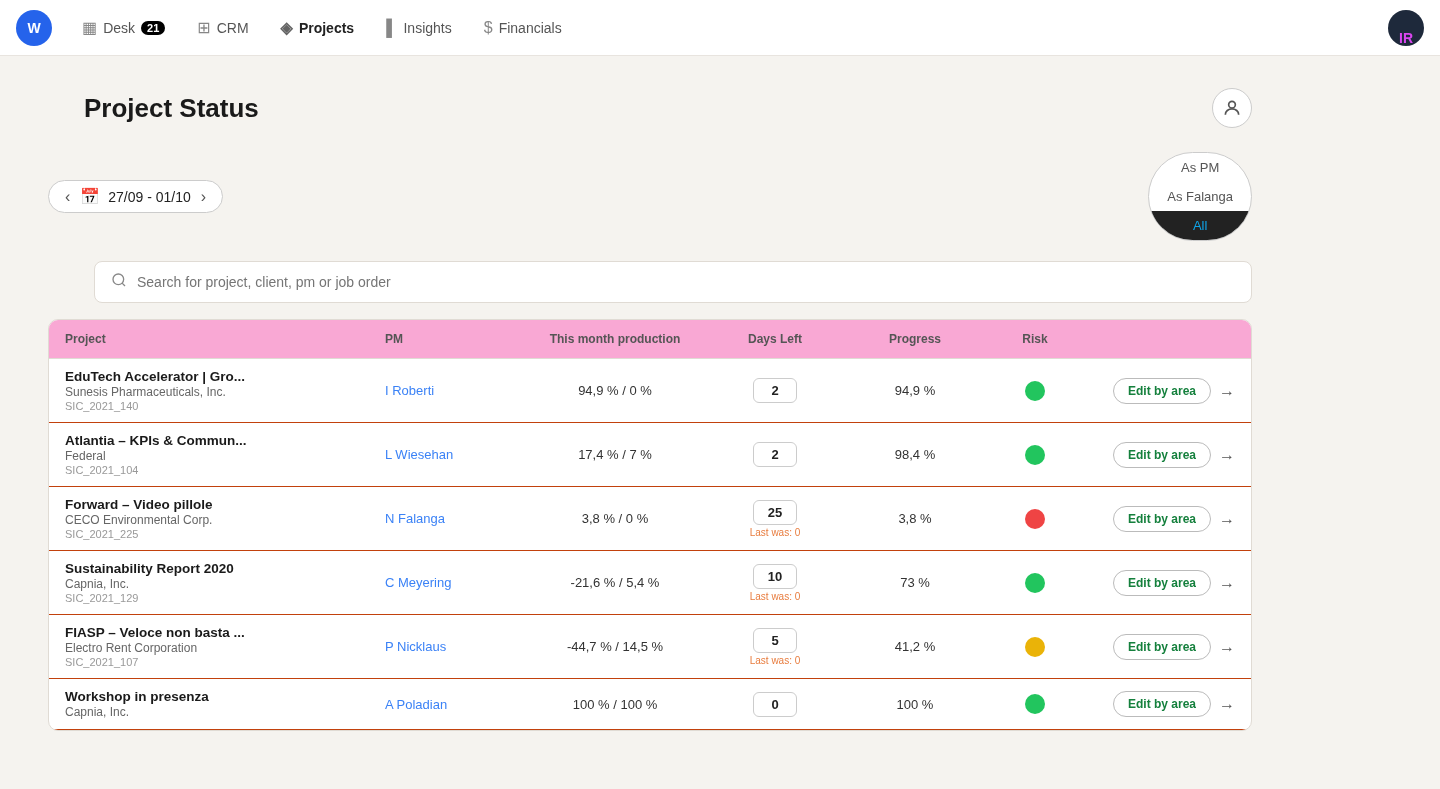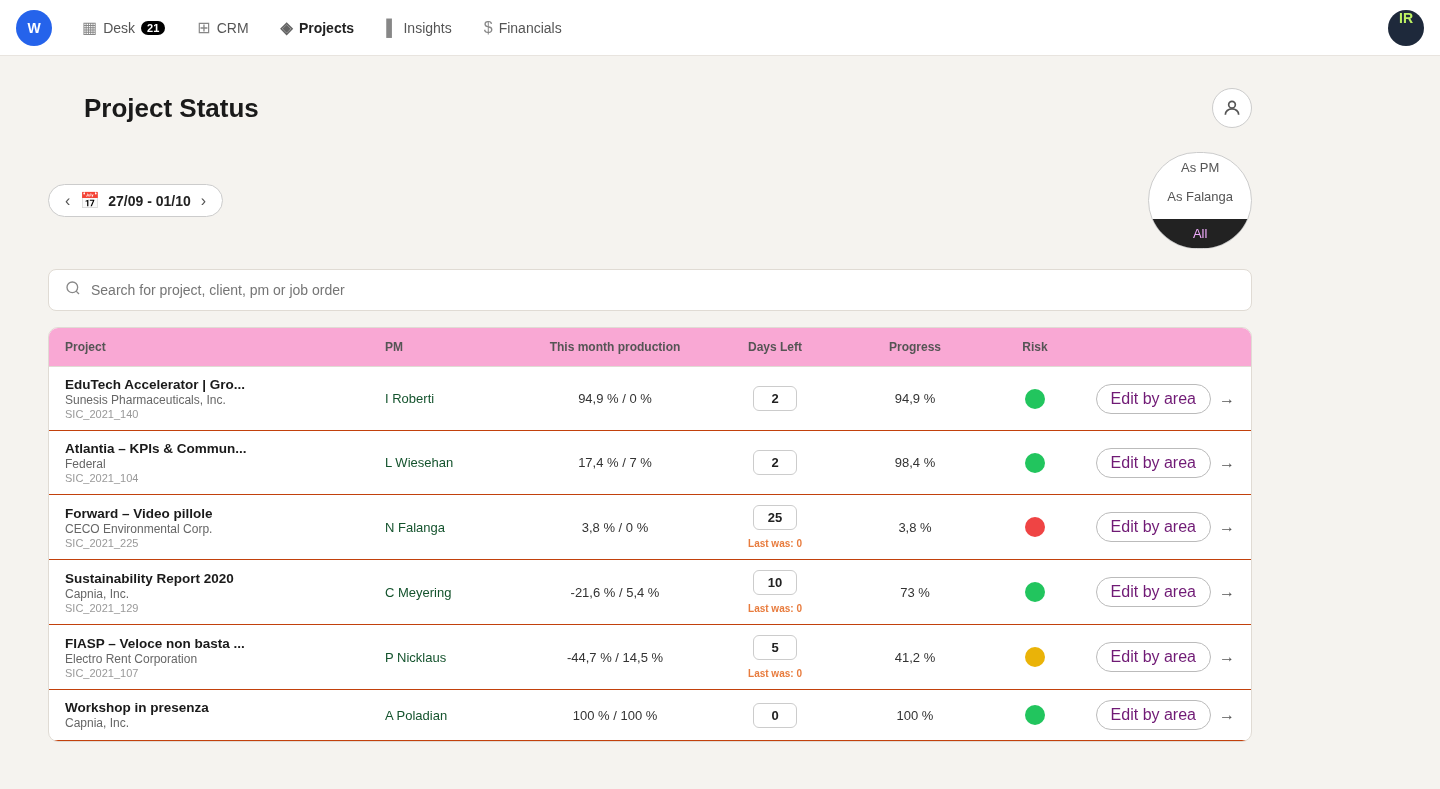--- a/index.html
+++ b/index.html
@@ -46,22 +46,22 @@
       font-size: 11px;
       font-weight: 700;
       padding: 1px 6px;
     }
     .nav-icon { font-size: 16px; opacity: 0.7; }
     .topnav-spacer { flex: 1; }
     .avatar-btn {
       width: 36px; height: 36px;
       border-radius: 50%;
       background: #1e293b;
-      color: #bef264;
-      display: flex; align-items: flex-start; justify-content: center;
+      color: #d946ef;
+      display: flex; align-items: flex-end; justify-content: center;
       font-weight: 700; font-size: 14px;
       cursor: pointer;
       flex-shrink: 0;
     }
 
     
     .main {
       padding: 32px 48px;
       max-width: 1300px;
     }
@@ -97,44 +97,45 @@
       background: #fff;
       cursor: pointer;
     }
     .date-nav .arrow-btn {
       background: none; border: none;
       cursor: pointer; color: #555;
       font-size: 16px; padding: 0 2px;
       display: flex; align-items: center;
     }
     .date-nav .cal-icon { color: #555; font-size: 16px; }
-    .date-nav .date-label { font-size: 14px; font-weight: 700; }
+    .date-nav .date-label { font-size: 14px; font-weight: 400; }
 
     .view-toggle {
       display: flex; border: 1.5px solid #ccc; border-radius: 999px; overflow: hidden;
       background: #fff;
       flex-direction: column;
     }
     .view-btn {
       padding: 7px 18px; font-size: 13px; font-weight: 500;
       border: none; background: none; cursor: pointer;
       color: #555;
     }
     .view-btn.active {
-      background: #222; color: #f0abfc; margin-top: 8px;
+      background: #222; color: #0ea5e9;
     }
 
     
     .search-bar {
       display: flex; align-items: center; gap: 10px;
       background: #fff;
       border: 1.5px solid #e0dbd4;
       border-radius: 8px;
       padding: 10px 16px;
       margin-bottom: 16px;
+      margin-left: 46px;
     }
     .search-icon { color: #888; font-size: 16px; }
     .search-input {
       border: none; background: none; font-size: 14px;
       color: #888; outline: none; width: 100%;
     }
 
     
     .table-container {
       background: #fff;
@@ -180,61 +181,62 @@
       padding: 10px 16px;
       border-bottom: 1px solid #c2410c;
       transition: background 0.15s;
     }
 
     .project-cell { display: flex; flex-direction: column; gap: 1px; }
     .project-name { font-weight: 600; font-size: 13.5px; color: #1a1a1a; }
     .project-client { font-size: 12px; color: #666; }
     .project-code { font-size: 11px; color: #999; }
 
-    .pm-cell { font-size: 13px; color: #14532d; }
+    .pm-cell { font-size: 13px; color: #3b82f6; }
 
     .production-cell { font-size: 13px; color: #333; text-align: center; }
 
     .days-cell { text-align: center; }
     .days-box {
       display: inline-block;
       border: 1.5px solid #ccc;
       border-radius: 6px;
       padding: 4px 14px;
       font-size: 13px;
       font-weight: 600;
       min-width: 44px;
       text-align: center;
       background: #fff;
     }
-    .days-sub { font-size: 10px; color: #e87c3e; text-align: center; margin-top: 8px; font-weight: bold; }
+    .days-sub { font-size: 10px; color: #e87c3e; text-align: center; margin-top: 2px; }
 
     .progress-cell { font-size: 13px; color: #333; text-align: center; }
 
     .risk-cell { display: flex; align-items: center; justify-content: center; }
     .risk-dot {
       width: 20px; height: 20px; border-radius: 50%;
     }
     .risk-green { background: #22c55e; }
     .risk-red { background: #ef4444; }
     .risk-yellow { background: #eab308; }
 
     .actions-cell {
       display: flex; align-items: center; gap: 8px;
       justify-content: flex-end;
     }
     .edit-area-btn {
       border: 1.5px solid #bbb;
       background: #fff;
       border-radius: 999px;
       padding: 5px 14px;
-      font-size: 16px;
+      font-size: 12px;
       cursor: pointer;
-      color: #701a75;
+      color: #15803d;
       white-space: nowrap;
+      font-weight: bold;
     }
     .arrow-right-btn {
       background: none; border: none;
       cursor: pointer; color: #555; font-size: 16px;
     }
   </style>
 </head>
 <body>
 
 <nav class="topnav">

